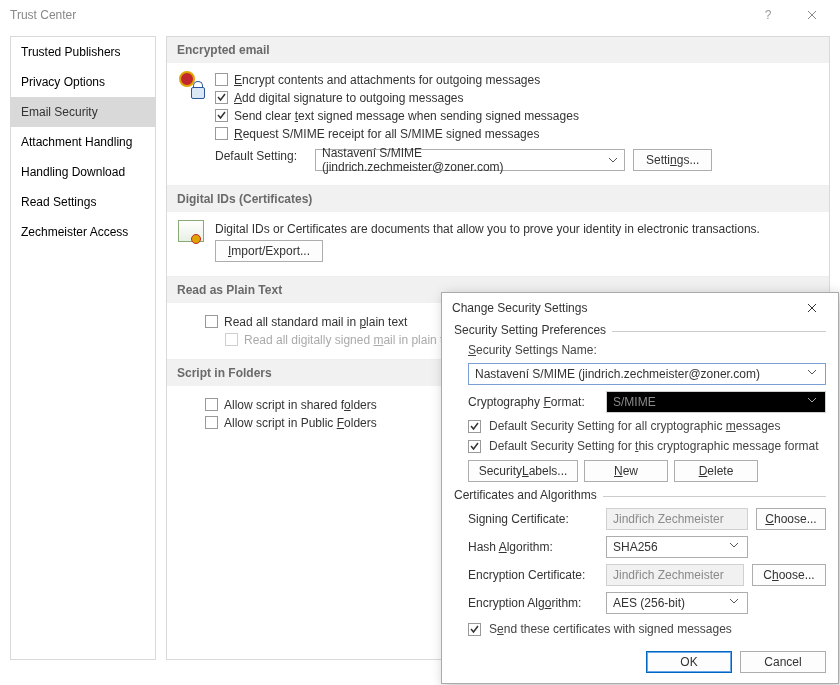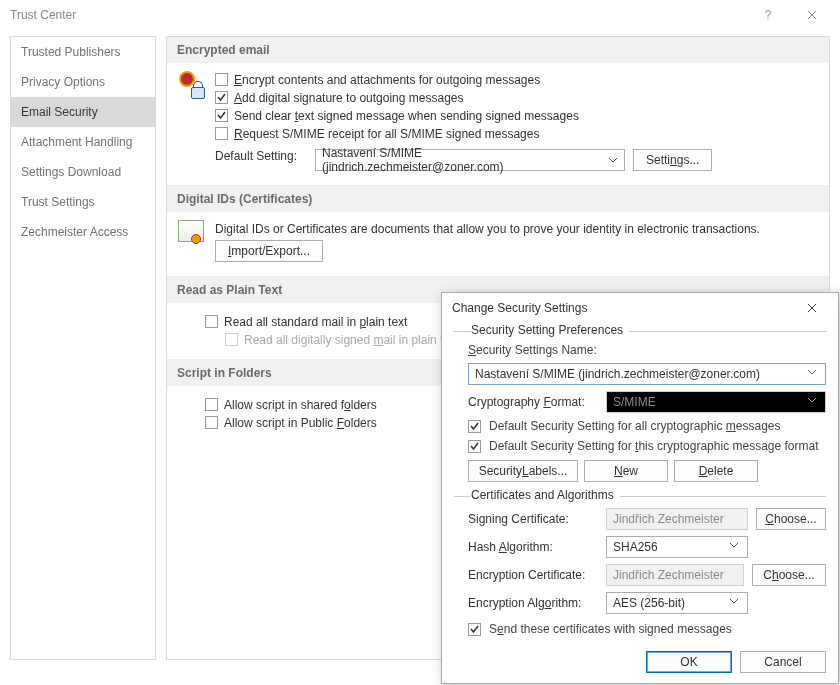--- a/index.html
+++ b/index.html
@@ -2,21 +2,21 @@
 <html><head>
 <meta charset="utf-8">
 <style>
   * { box-sizing: border-box; font-family: "Segoe UI", Tahoma, sans-serif; font-size: 12px; }
   body { margin: 0; background: #fff; width: 840px; height: 685px; position: relative; overflow: hidden; color: #444; }
   .titlebar { height: 30px; display: flex; align-items: center; padding: 0 6px 0 10px; color: #888; border-bottom: 0; }
   .titlebar .title { flex: 1; }
   .titlebar .tbtn { width: 44px; height: 30px; display: flex; align-items: center; justify-content: center; color: #999; }
   .dialog-body { display: flex; padding: 6px 10px 10px 10px; gap: 10px; height: 640px; }
   .sidebar { width: 146px; border: 1px solid #d9d9d9; background: #fff; }
-  .sidebar-item { padding: 6px 10px; color: #737373; cursor: default; line-height: 18px; }
+  .sidebar-item { padding: 6px 10px; color: #000000; cursor: default; line-height: 18px; }
   .sidebar-item.selected { background: #d9d9d9; color: #333; }
   .main { flex: 1; border: 1px solid #d9d9d9; background: #fff; padding: 0; position: relative; overflow: hidden; }
   .group-head { background: #f1f1f1; color: #6a6a6a; font-weight: 600; padding: 6px 10px; border-top: 1px solid #eee; }
   .group-head:first-child { border-top: none; }
   .group-body { padding: 8px 10px 12px 10px; display: flex; gap: 10px; }
   .iconcol { width: 28px; display:flex; justify-content:center; }
   .fieldcol { flex: 1; }
   .row { display: flex; align-items: flex-start; gap: 6px; padding: 2px 0; color: #333; }
   .chk { width: 13px; height: 13px; border: 1px solid #999; display: inline-flex; align-items:center; justify-content:center; background:#fff; flex: 0 0 13px; }
   .chk.checked svg { display: block; }
@@ -36,21 +36,21 @@
   .icon-ribbon .lock { width:14px; height:12px; border:1.5px solid #2b579a; background:#dbe7f5; position:absolute; bottom:0; right:-2px; border-radius:2px; }
   .icon-ribbon .shackle { width:10px; height:8px; border:1.5px solid #2b579a; border-bottom:none; position:absolute; bottom:10px; right:0; border-radius:6px 6px 0 0;}
   .icon-cert { width:26px; height:22px; border:1px solid #8aa978; background:linear-gradient(#fff,#e8f0e4); position:relative; }
   .icon-cert:after { content:""; position:absolute; right:2px; bottom:-3px; width:8px;height:8px;background:#e0a400;border-radius:50%; border:1px solid #c1272d;}
   
   .modal { position:absolute; left:441px; top:292px; width:398px; height:392px; background:#fff; border:1px solid #aaa; box-shadow: 3px 3px 12px rgba(0,0,0,.25); }
   .modal .titlebar { height:30px; color:#333; }
   .modal .titlebar .tbtn { width:40px; }
   .modal-body { padding: 4px 12px 10px 12px; }
   .fieldset { border:none; border-top:1px solid #ccc; padding:8px 0 4px 0; margin:4px 0 6px 0; position:relative; }
-  .fieldset > .legend { position:absolute; top:-9px; left:17px; background:#fff; padding-right:6px; color:#333; }
+  .fieldset > .legend { position:absolute; top:-9px; left:0; background:#fff; padding-right:6px; color:#333; }
   .frow { display:flex; align-items:center; gap:8px; padding:3px 0; }
   .flabel { width: 130px; color:#333; }
   .indent { padding-left:14px; }
   .text-input { border:1px solid #7a9fd4; height:22px; flex:1; padding:0 24px 0 6px; color:#333; position:relative; background:#fff; display:flex; align-items:center; }
   .text-input .caret { position:absolute; right:4px; top:3px; }
   .sel { border:1px solid #adadad; height:22px; flex:1; padding:0 24px 0 6px; color:#333; position:relative; background:#fff; display:flex; align-items:center;}
   .sel.dis { background:#000000; border-color:#d0d0d0; color:#8a8a8a; }
   .sel .caret, .text-input .caret { width:14px; height:14px; }
   .ro-input { border:1px solid #d0d0d0; background:#f1f1f1; color:#8a8a8a; height:22px; flex:1; padding:0 6px; display:flex; align-items:center; }
   .buttons-row { display:flex; gap:6px; padding-left:14px; }
@@ -73,22 +73,22 @@
       </svg>
   </div>
 </div>
 
 <div class="dialog-body">
   <div class="sidebar">
     <div class="sidebar-item">Trusted Publishers</div>
     <div class="sidebar-item">Privacy Options</div>
     <div class="sidebar-item selected">Email Security</div>
     <div class="sidebar-item">Attachment Handling</div>
-    <div class="sidebar-item">Settings Download</div>
-    <div class="sidebar-item">Trust Settings</div>
+    <div class="sidebar-item">Handling Download</div>
+    <div class="sidebar-item">Read Settings</div>
     <div class="sidebar-item">Zechmeister Access</div>
   </div>
 
   <div class="main">
     <div class="group-head">Encrypted email</div>
     <div class="group-body">
       <div class="iconcol">
         <div class="icon-ribbon">
           <div class="rosette"></div>
             <div class="shackle"></div>

